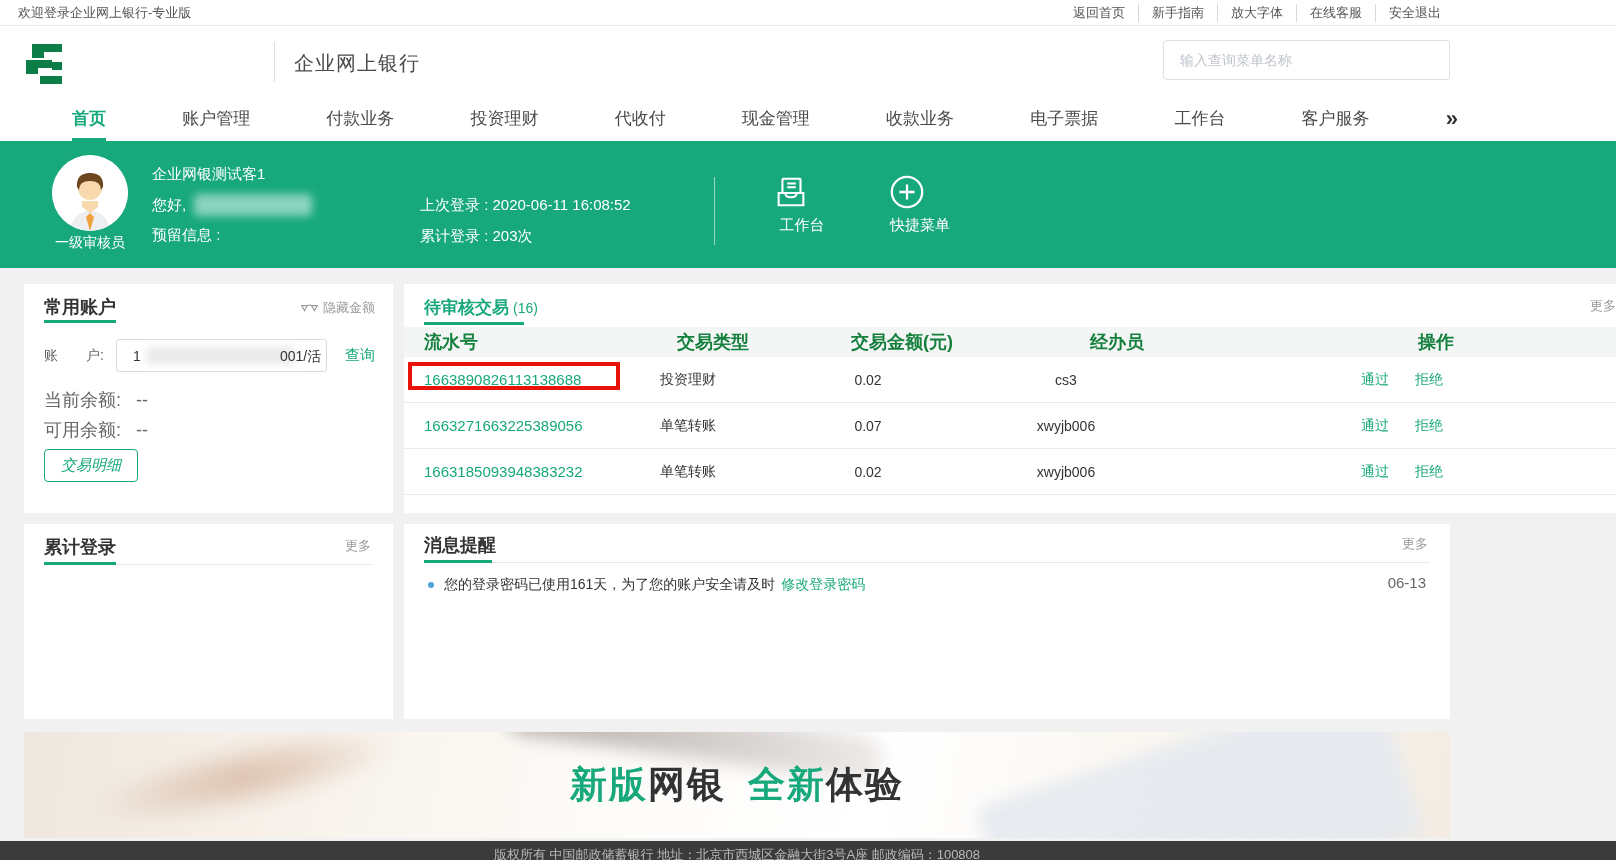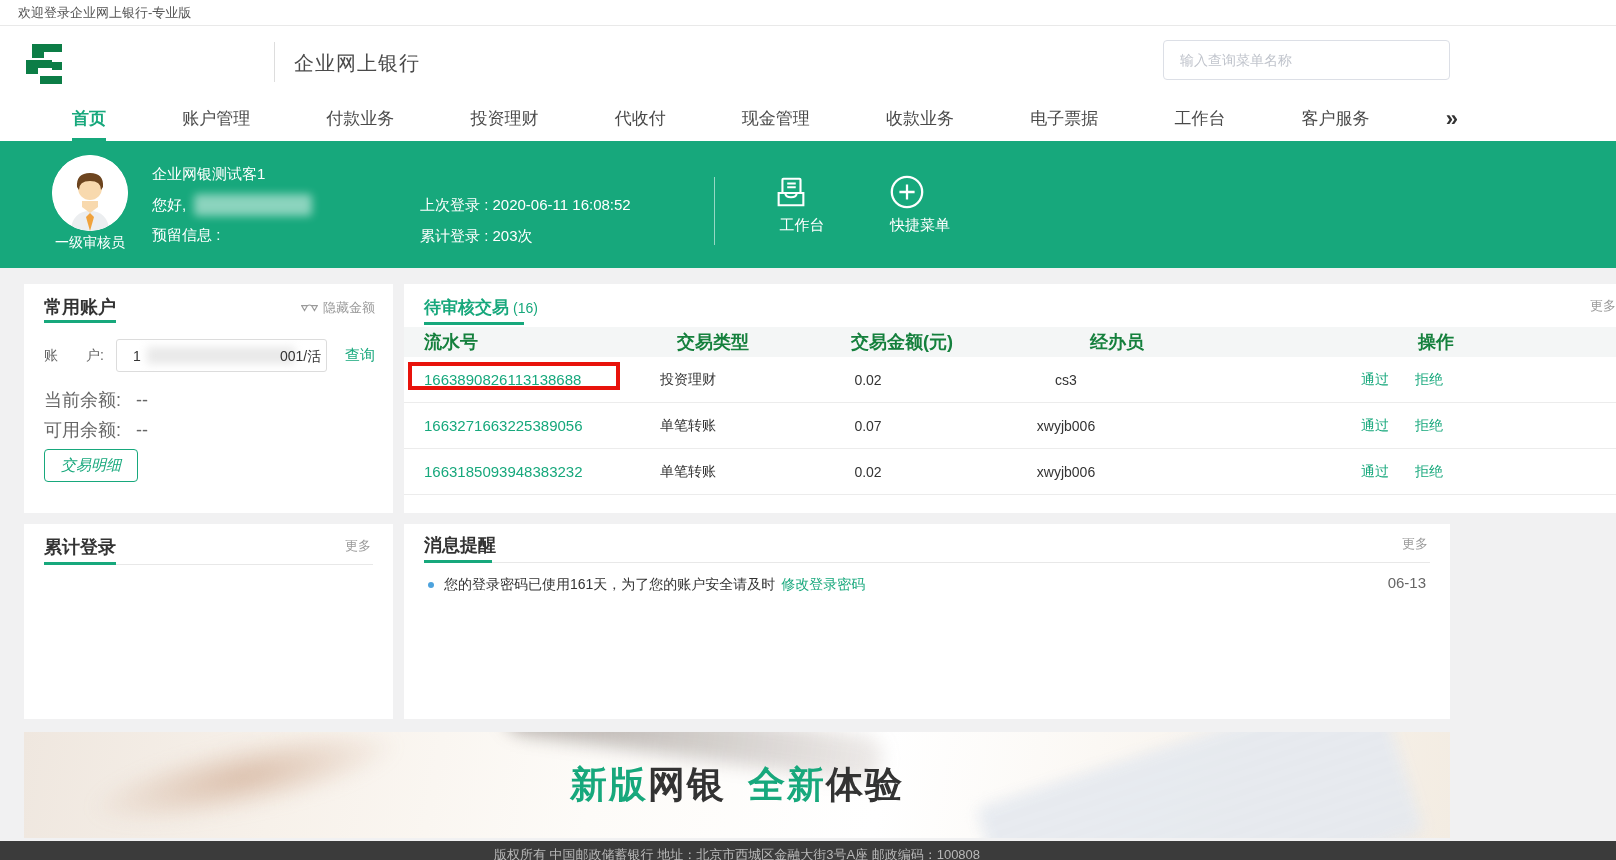--- a/index.html
+++ b/index.html
@@ -115,20 +115,27 @@
   .footer { position:absolute; left:0; top:841px; width:1616px; height:26px; background:#3b3b3b; overflow:hidden; }
   .footer-inner { width:1426px; margin-left:24px; text-align:center; padding-top:5px; font-size:13px; color:#b9b9b9; }
 
   svg { display:block; }
 </style>
 </head>
 <body>
 
 <div class="topbar">
   <span>欢迎登录企业网上银行-专业版</span>
+  <div class="topbar-links">
+    <a>返回首页</a>
+    <a>新手指南</a>
+    <a>放大字体</a>
+    <a>在线客服</a>
+    <a>安全退出</a>
+  </div>
 </div>
 
 <div class="header">
   <span class="logo-emblem">
     <svg width="48" height="48" viewBox="0 0 48 48">
       <g fill="#0c7d46">
         <path d="M10 4 h30 v8 h-18 v6 h-12 z"></path>
         <path d="M4 20 h26 v8 h-14 v6 h-12 z"></path>
         <path d="M18 36 h22 v8 h-22 z"></path>
         <path d="M30 22 h10 v8 h-10 z"></path>

